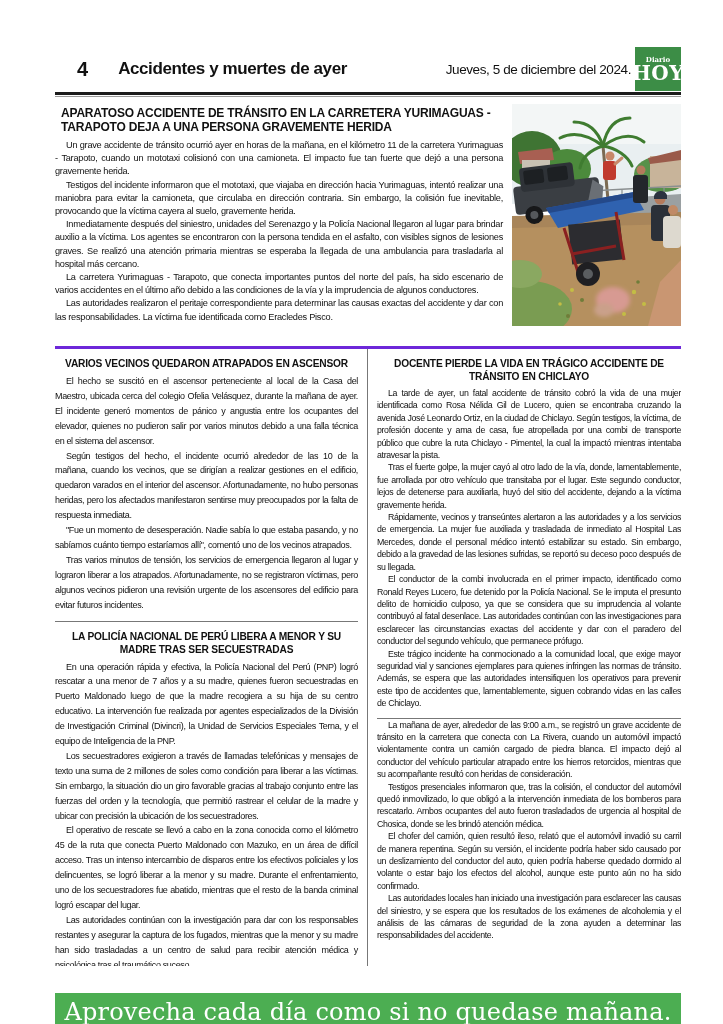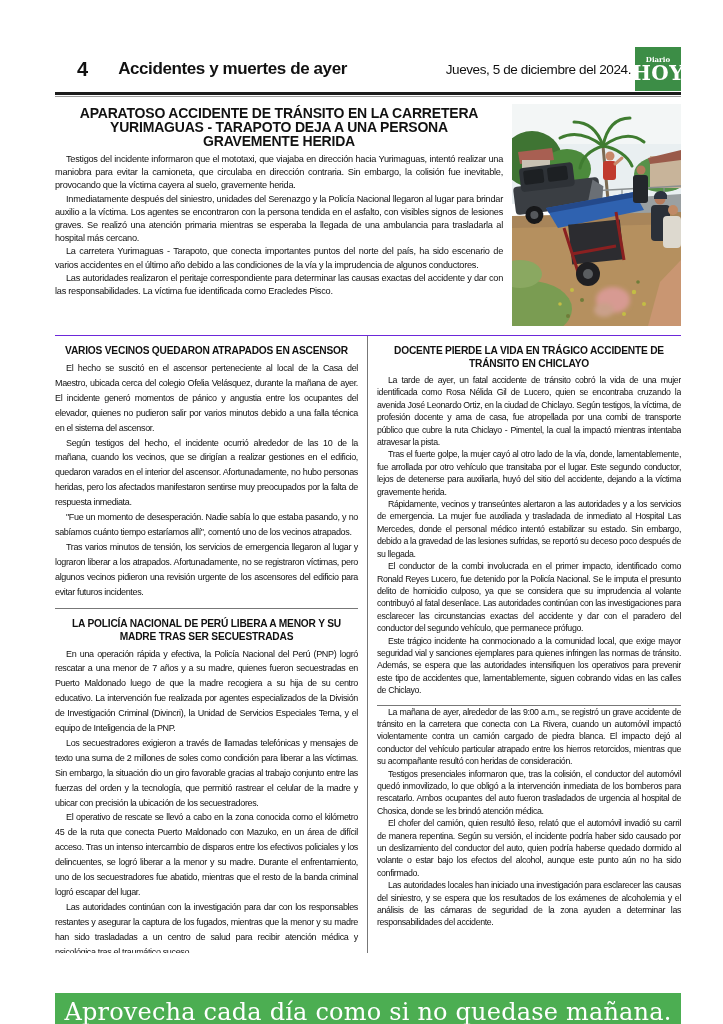--- a/index.html
+++ b/index.html
@@ -15,28 +15,28 @@
   .logo{width:46px;height:44px;display:flex;flex-direction:column;align-items:center;
         justify-content:center;color:#fff;flex:none;}
   .logo-diario{font-size:7px;font-weight:bold;font-family:"DejaVu Serif",serif;line-height:8px;}
   .logo-hoy{font-size:20px;font-weight:bold;font-family:"DejaVu Serif",serif;line-height:19px;letter-spacing:.5px;}
   .rule{height:3px;background:#1c1c1c;}
   .rule2{height:1px;background:#9a9a9a;margin-top:1px;}
 
   
   .lead{display:flex;margin-top:7px;height:225px;overflow:hidden;}
   .lead-text{width:448px;}
-  .lead-title{font-size:14px;font-weight:bold;text-align:center;margin:2px 6px 5px;
+  .lead-title{font-size:12px;font-weight:bold;text-align:left;margin:2px 6px 5px;
               line-height:14px;letter-spacing:-0.2px;}
   .lead-text p{font-size:9.2px;line-height:13.2px;text-align:justify;text-indent:11px;
                margin:0;letter-spacing:-0.25px;}
   .lead-photo{width:169px;height:222px;margin-left:9px;flex:none;overflow:hidden;}
 
   
-  .columns{display:flex;border-top:1px solid #6d28d9;margin-top:6px;height:617px;overflow:hidden;}
+  .columns{display:flex;border-top:3px solid #6d28d9;margin-top:17px;height:617px;overflow:hidden;}
   .col{box-sizing:border-box;overflow:hidden;}
   .col-left{width:313px;border-right:1px solid #777;padding-right:9px;}
   .col-right{width:313px;padding-left:9px;}
   .art-title{font-size:10.2px;font-weight:bold;text-align:center;line-height:13px;
              margin:8px 4px 4px;letter-spacing:-0.2px;}
   .col p{text-align:justify;text-indent:11px;margin:0;}
   .col-left p{font-size:9px;line-height:14.9px;letter-spacing:-0.35px;}
   .col-right p{font-size:8.8px;line-height:12.4px;letter-spacing:-0.35px;}
   .art-divider{border-top:1px solid #777;margin-top:8px;}
 
@@ -59,20 +59,21 @@
         <span class="logo-diario">Diario</span>
         <span class="logo-hoy">HOY</span>
       </div>
     </div>
     <div class="rule"></div>
     <div class="rule2"></div>
 
     <div class="lead">
       <div class="lead-text">
         <h1 class="lead-title">APARATOSO ACCIDENTE DE TRÁNSITO EN LA CARRETERA YURIMAGUAS - TARAPOTO DEJA A UNA PERSONA GRAVEMENTE HERIDA</h1>
+        <p>Un grave accidente de tránsito ocurrió ayer en horas de la mañana, en el kilómetro 11 de la carretera Yurimaguas - Tarapoto, cuando un mototaxi colisionó con una camioneta. El impacto fue tan fuerte que dejó a una persona gravemente herida.</p>
         <p>Testigos del incidente informaron que el mototaxi, que viajaba en dirección hacia Yurimaguas, intentó realizar una maniobra para evitar la camioneta, que circulaba en dirección contraria. Sin embargo, la colisión fue inevitable, provocando que la víctima cayera al suelo, gravemente herida.</p>
         <p>Inmediatamente después del siniestro, unidades del Serenazgo y la Policía Nacional llegaron al lugar para brindar auxilio a la víctima. Los agentes se encontraron con la persona tendida en el asfalto, con visibles signos de lesiones graves. Se realizó una atención primaria mientras se esperaba la llegada de una ambulancia para trasladarla al hospital más cercano.</p>
         <p>La carretera Yurimaguas - Tarapoto, que conecta importantes puntos del norte del país, ha sido escenario de varios accidentes en el último año debido a las condiciones de la vía y la imprudencia de algunos conductores.</p>
         <p>Las autoridades realizaron el peritaje correspondiente para determinar las causas exactas del accidente y dar con las responsabilidades. La víctima fue identificada como Eracledes Pisco.</p>
       </div>
       <div class="lead-photo">
         <svg width="169" height="222" viewBox="0 0 169 222" xmlns="http://www.w3.org/2000/svg">
           <defs>
               <filter id="blur2">
                 <feGaussianBlur stdDeviation="2.2"></feGaussianBlur>

